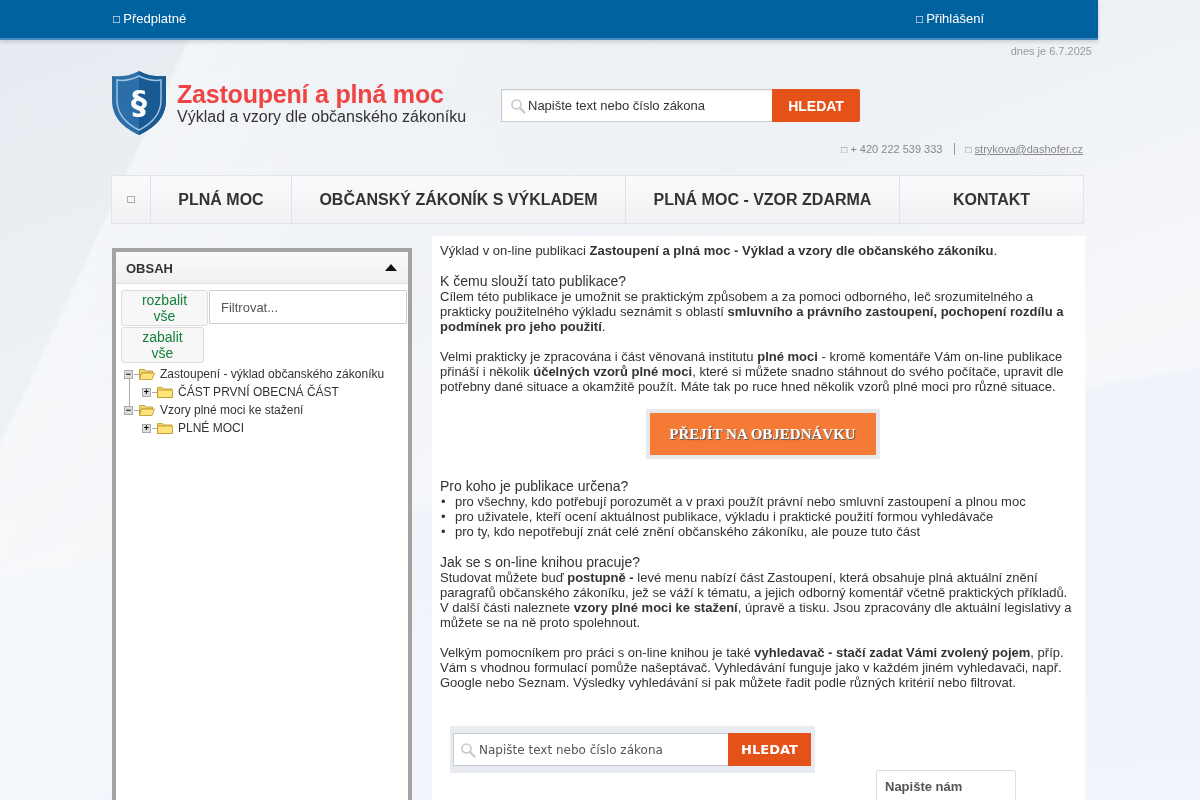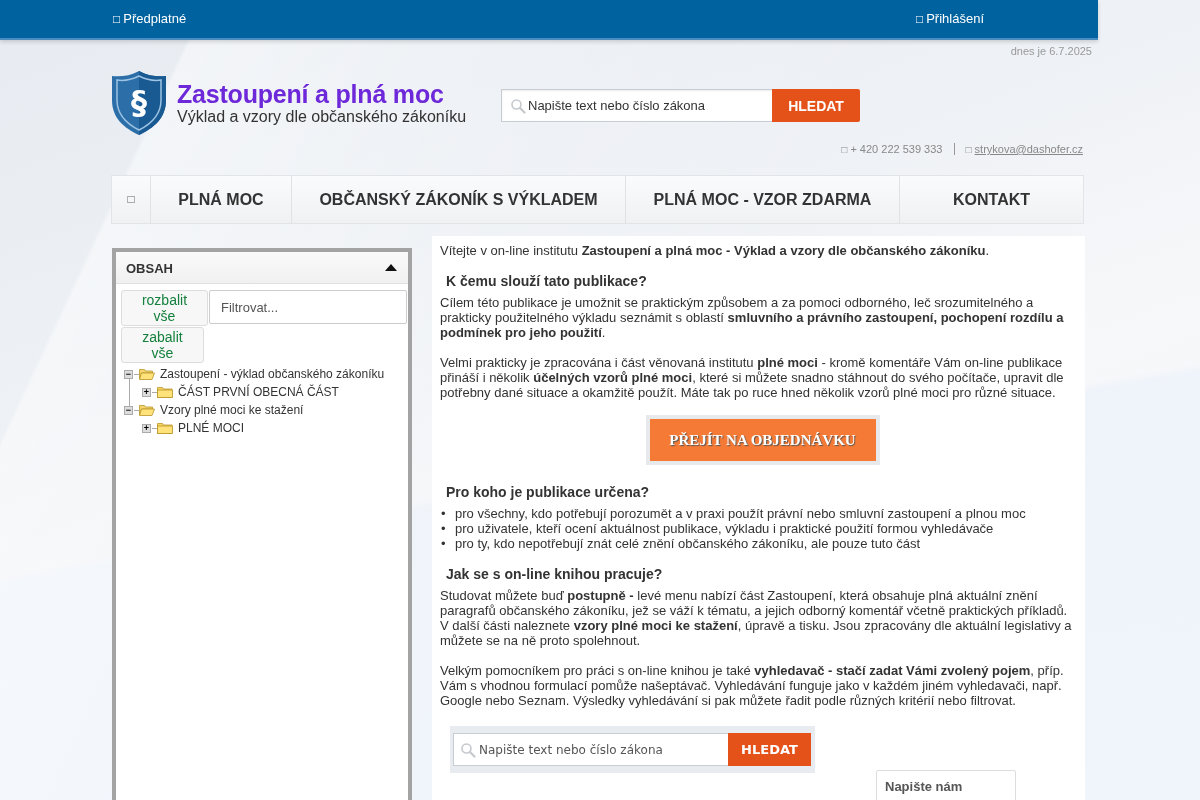--- a/index.html
+++ b/index.html
@@ -31,21 +31,21 @@
   }
   .topbar .ico { font-size: 12px; margin-right: 3px; }
   .topbar .sub { left: 113px; }
   .topbar .login { right: 114px; }
 
   .date { position: absolute; right: 108px; top: 45px; font-size: 11px; color: #999; }
 
   
   .logo { position: absolute; left: 110px; top: 70px; width: 360px; height: 68px; }
   .shield { position: absolute; left: 0; top: 0; width: 58px; height: 66px; }
-  .logo-title { position: absolute; left: 67px; top: 10px; font-size: 25px; font-weight: bold; color: #6d28d9; letter-spacing: -0.2px; white-space: nowrap; }
+  .logo-title { position: absolute; left: 67px; top: 10px; font-size: 25px; font-weight: bold; color: #ef4444; letter-spacing: -0.2px; white-space: nowrap; }
   .logo-sub { position: absolute; left: 67px; top: 38px; font-size: 16px; color: #333; white-space: nowrap; text-align: right; }
 
   
   .hsearch { position: absolute; left: 501px; top: 89px; width: 359px; height: 33px; }
   .hsearch .field {
     position: absolute; left: 0; top: 0; width: 272px; height: 33px;
     border: 1px solid #c8cdd3; border-right: none; background: #fff;
     box-shadow: inset 0 1px 2px rgba(0,0,0,0.08);
   }
   .hsearch .mag { position: absolute; left: 8px; top: 8px; width: 16px; height: 16px; }
@@ -119,21 +119,21 @@
   .tree .vline { position: absolute; left: 6px; top: 8px; width: 1px; height: 36px; background: #aaa; }
   .tree .hline { position: absolute; height: 1px; background: #aaa; }
 
   
   .main {
     position: absolute; left: 432px; top: 236px; width: 653px; height: 564px;
     background: #fff; padding: 7px 8px;
     font-size: 13px; line-height: 15px; color: #333;
   }
   .main p { margin: 0 0 15px 0; }
-  .main h3 { font-size: 14px; font-weight: bold; line-height: 16px; margin: 6px; color: #333; }
+  .main h3 { font-size: 14px; font-weight: normal; line-height: 16px; margin: 0; color: #333; }
   .main ul { list-style: none; margin: 0 0 15px 0; }
   .main li { position: relative; padding-left: 15px; }
   .main li:before { content: "\2022"; position: absolute; left: 1px; top: 0; }
   .main b { font-weight: bold; }
 
   .order-wrap { width: 234px; height: 50px; margin: 0 auto 19px auto; background: #e8e9ec; padding: 4px; position: relative; left: 4px; }
   .order-btn {
     display: block; width: 226px; height: 42px; background: #f47a35; border: none;
     font-family: "Liberation Serif", serif; font-weight: bold; font-size: 15px; color: #fff;
     text-shadow: 1px 1px 1px #555; cursor: pointer;
@@ -265,21 +265,21 @@
           <path d="M0.5 1.5h5l1 1.5h8.5v8.5h-14.5z" fill="#f7d560" stroke="#b8952a" stroke-width="0.8"></path>
           <rect x="0.5" y="4" width="15" height="7.5" fill="#ffe27a" stroke="#b8952a" stroke-width="0.8"></rect>
         </svg>
       <span class="lbl" style="left:55px">PLNÉ MOCI</span>
     </div>
   </div>
 </div>
 
 <div class="main">
   <p>
-    <span>Vítejte v on-line institutu </span><b>Zastoupení a plná moc - Výklad a vzory dle občanského zákoníku</b><span>.</span>
+    <span>Výklad v on-line publikaci </span><b>Zastoupení a plná moc - Výklad a vzory dle občanského zákoníku</b><span>.</span>
   </p>
 
   <h3>K čemu slouží tato publikace?</h3>
   <p>
     <span>Cílem této publikace je umožnit se praktickým způsobem a za pomoci odborného, leč srozumitelného a prakticky použitelného výkladu seznámit s oblastí </span><b>smluvního a právního zastoupení, pochopení rozdílu a podmínek pro jeho použití</b><span>.</span>
   </p>
 
   <p>
     <span>Velmi prakticky je zpracována i část věnovaná institutu </span><b>plné moci</b><span> - kromě komentáře Vám on-line publikace přináší i několik </span><b>účelných vzorů plné moci</b><span>, které si můžete snadno stáhnout do svého počítače, upravit dle potřebny dané situace a okamžitě použít. Máte tak po ruce hned několik vzorů plné moci pro různé situace.</span>
   </p>

